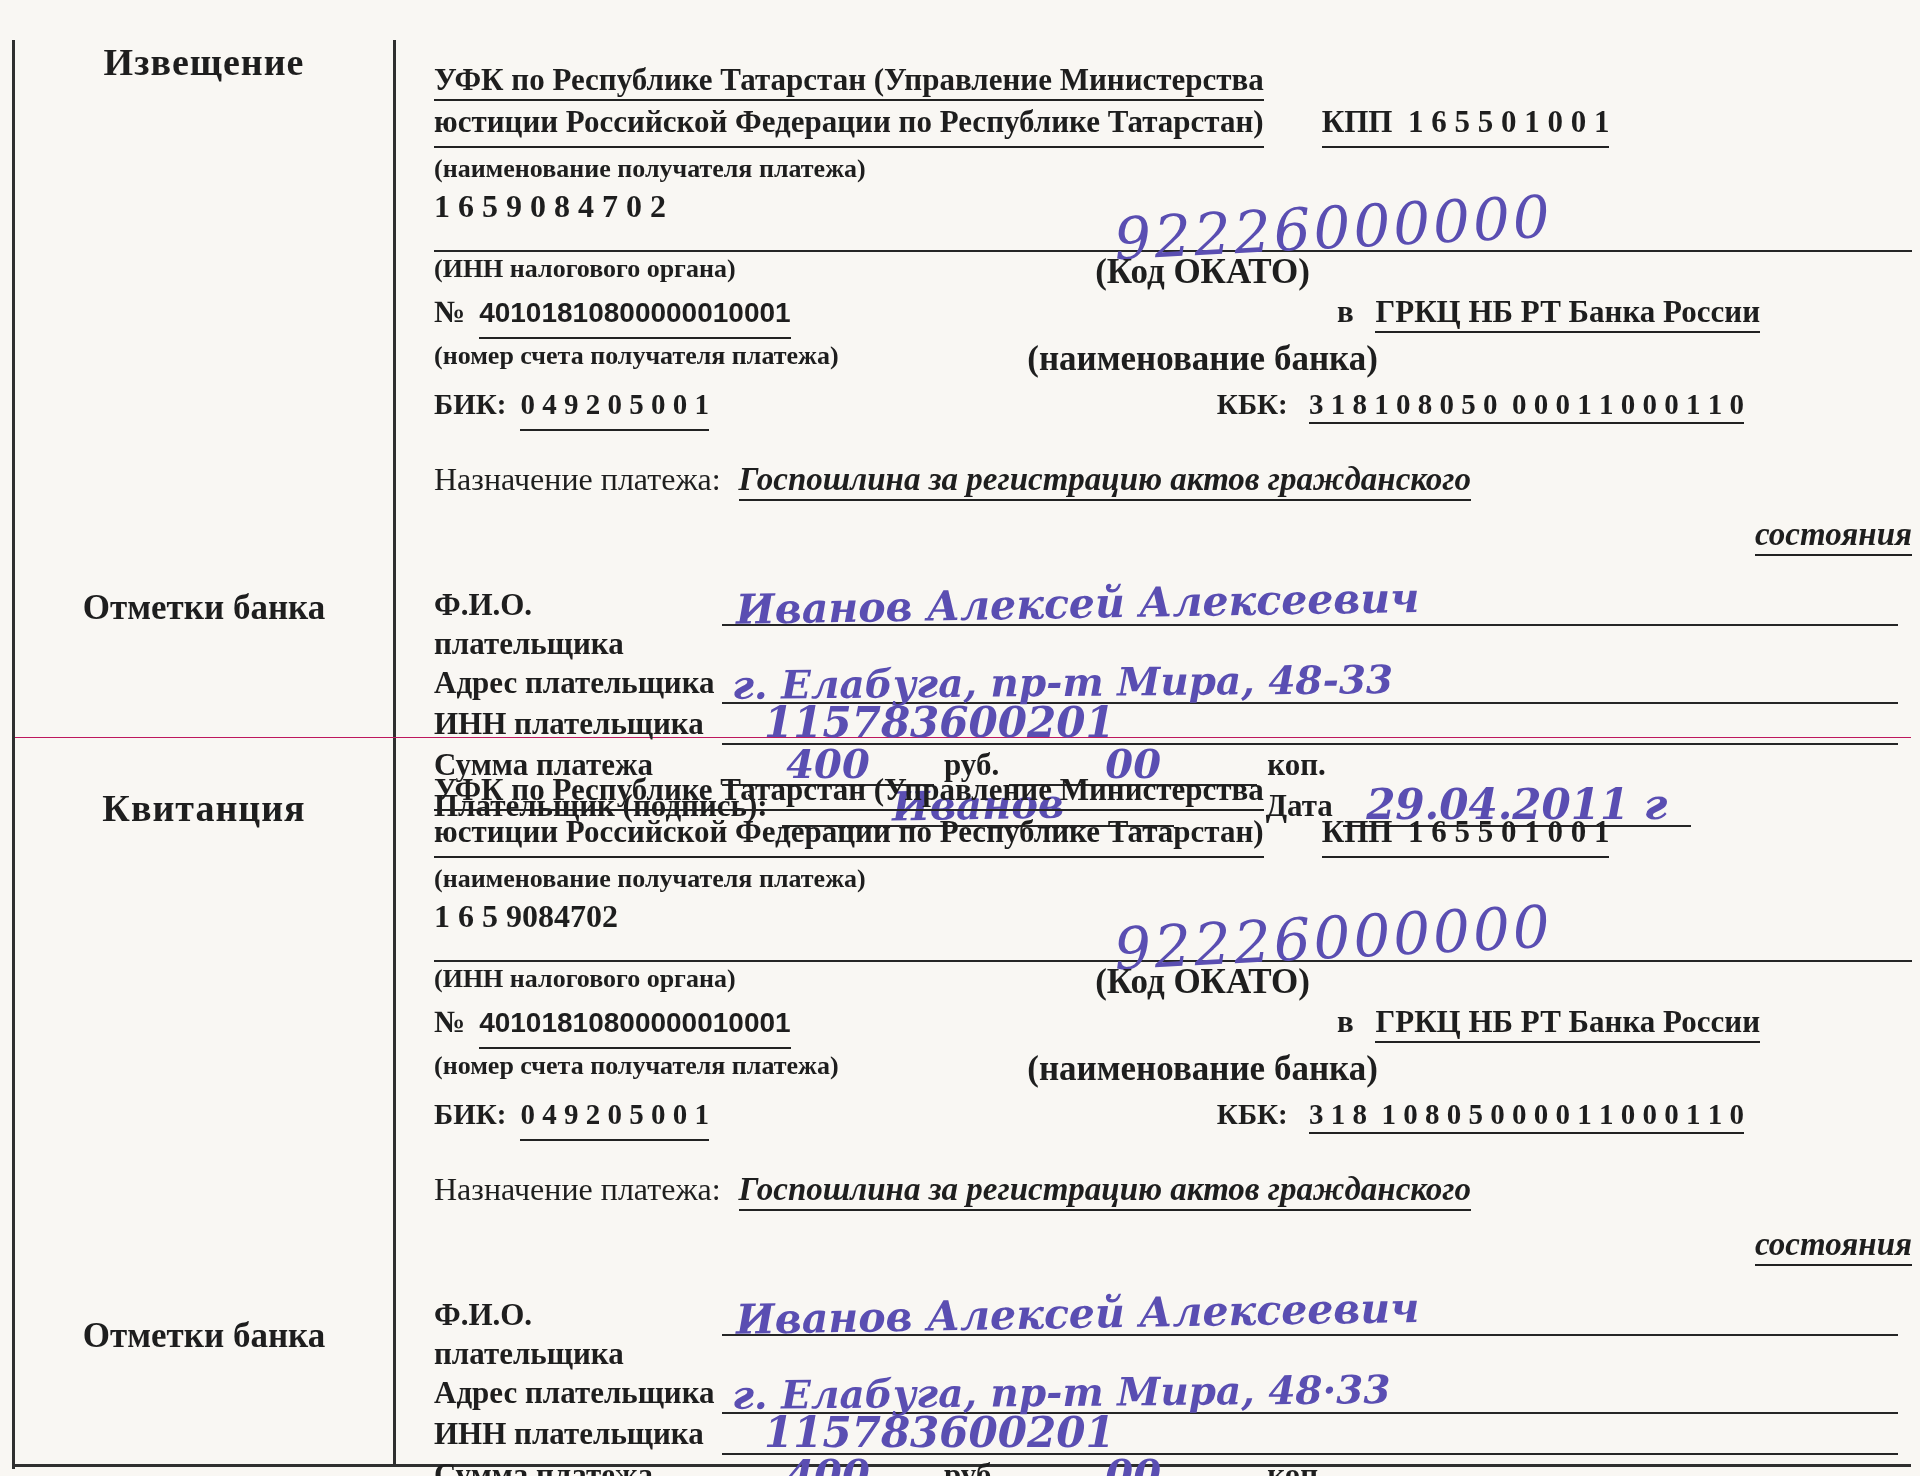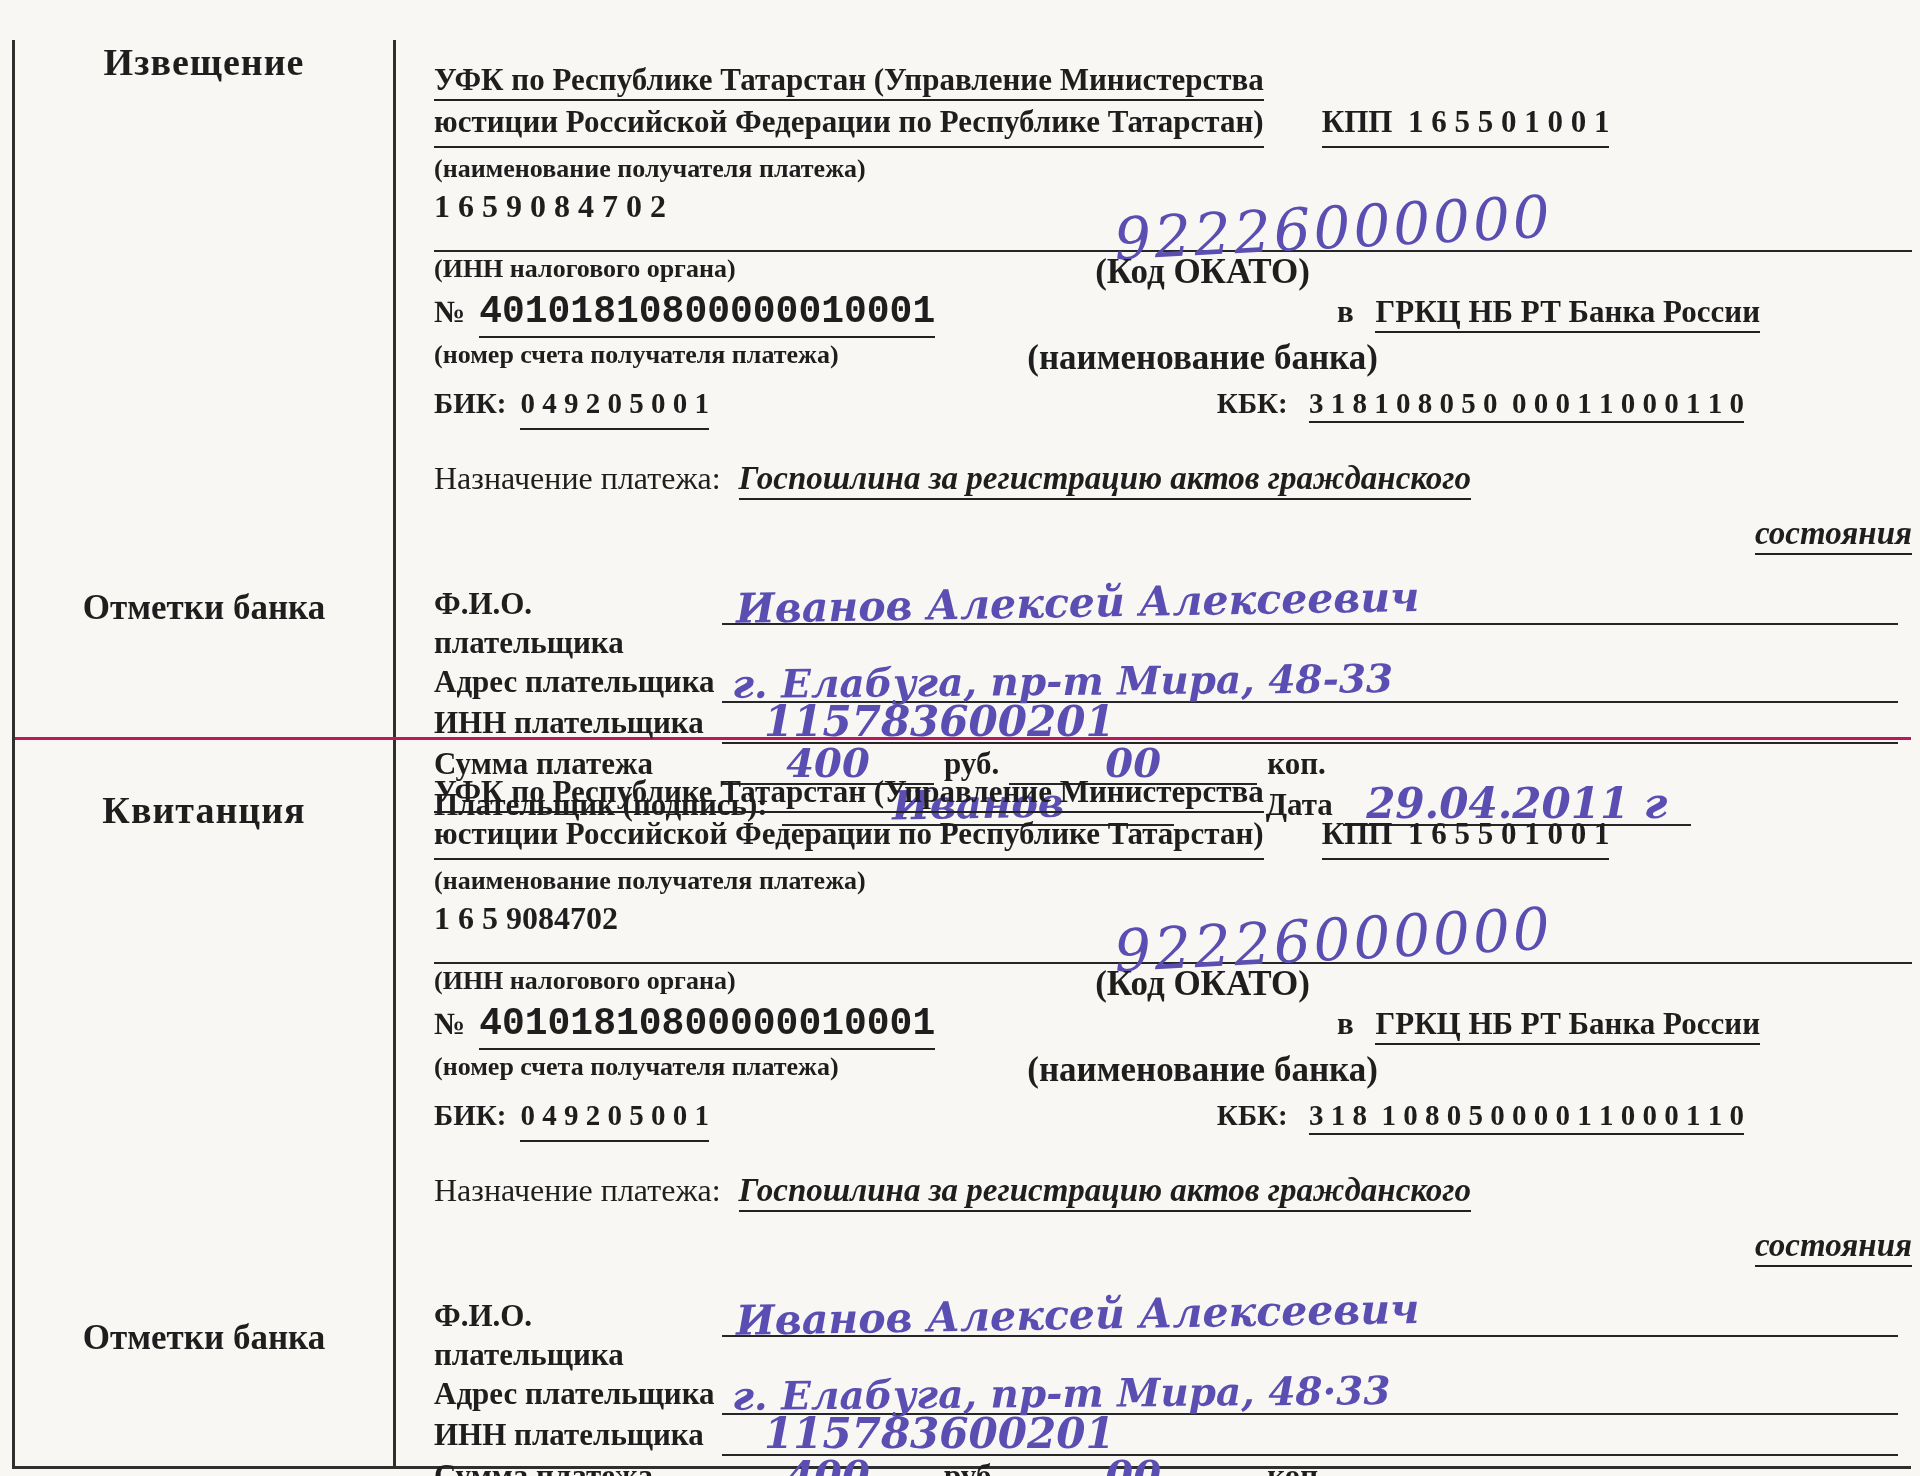--- a/index.html
+++ b/index.html
@@ -10,21 +10,21 @@
     color:#1e1e1e;
     position:relative;
     overflow:hidden;
   }
   .table {
     position:absolute; left:12px; top:40px;
     width:1896px; height:1429px;
     border-left:3px solid #2f2f2f;
   }
   .slip { display:flex; }
-  .slip.first  { height:697px; border-bottom:3px solid #be185d; }
+  .slip.first  { height:697px; border-bottom:1px solid #be185d; }
   .slip.second { height:726px; border-bottom:3px solid #2f2f2f; }
   .label-col {
     width:378px; flex:none;
     border-right:3px solid #2f2f2f;
     position:relative;
   }
   .slip-title {
     position:absolute; width:100%; text-align:center;
     font-size:38px; font-weight:bold; letter-spacing:1px;
   }
@@ -57,21 +57,21 @@
   .okato-hand {
     position:absolute; left:46%; bottom:-12px;
     font-size:58px; letter-spacing:3px;
     transform:rotate(-3deg);
   }
   .r-cap2 { position:relative; height:36px; }
   .cap-right { position:absolute; left:52%; transform:translateX(-50%);
     font-size:35px; font-weight:bold; top:0; }
 
   .r-account { display:flex; align-items:baseline; font-size:31px; font-weight:bold; line-height:44px; margin-top:2px; width:1478px; }
-  .acct-num { font-family:Liberation Mono, monospace; font-size:38px; }
+  .acct-num { font-family:Liberation Sans, sans-serif; font-size:28px; }
   .bank-group { margin-left:auto; margin-right:152px; }
   .prefix { margin-right:14px; border-bottom:none; }
 
   .r-bik { display:flex; align-items:baseline; font-size:29px; font-weight:bold; line-height:46px; margin-top:6px; width:1478px; }
   .kbk-group { margin-left:auto; margin-right:168px; }
 
   .r-purpose { margin-top:24px; font-size:32px; line-height:48px; }
   .purpose-label { font-weight:normal; margin-right:10px; }
   .purpose-val { font-weight:bold; font-style:italic; font-size:33px; }
   .r-purpose2 { text-align:right; margin-top:8px; line-height:46px; }

